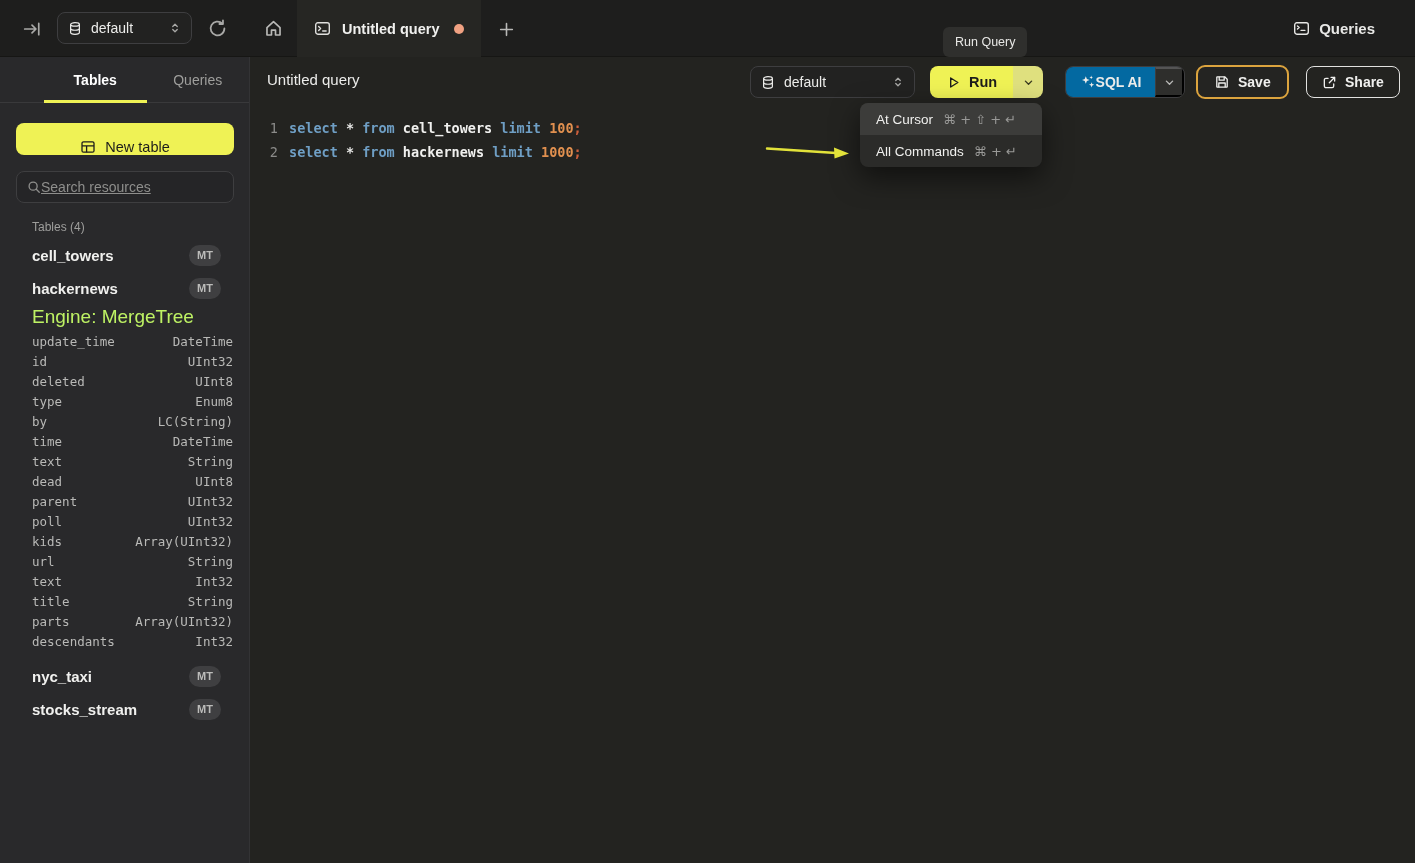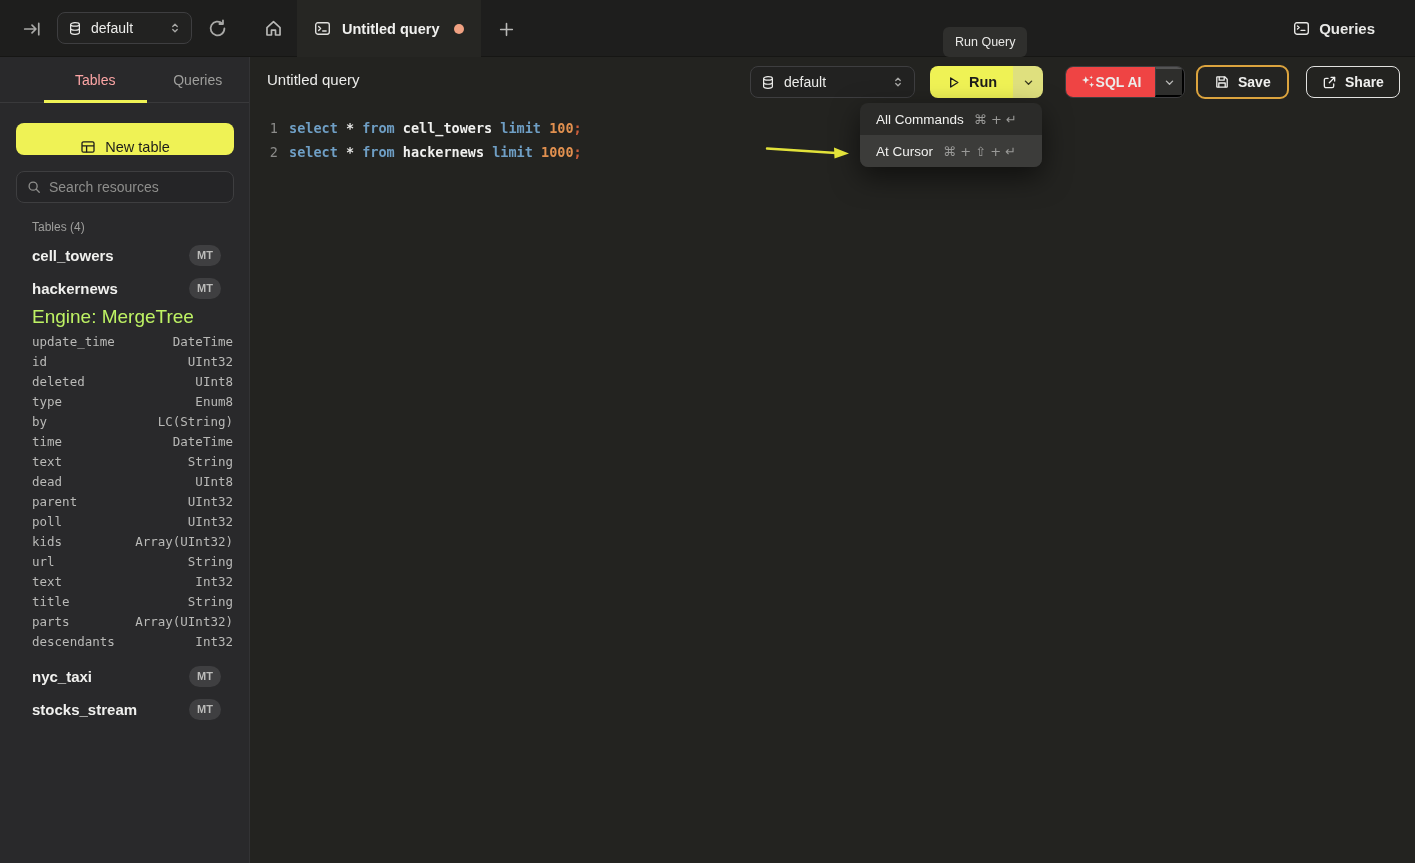--- a/index.html
+++ b/index.html
@@ -22,44 +22,44 @@
   .plus-btn { left:497px; top:20px; width:18px; height:18px; color:#b9b9b7; }
   .queries-btn { position:absolute; right:40px; top:0; height:57px; display:flex; align-items:center; gap:9px; color:#e8e8e6; font-size:15px; font-weight:600; background:none; border:none; }
 
   
   .tooltip { position:absolute; left:943px; top:27px; height:30px; padding:0 12px; background:#2f2f2d; border-radius:6px; display:flex; align-items:center; font-size:12.5px; color:#e8e8e6; z-index:30; white-space:nowrap; }
 
   
   .sidebar { position:absolute; left:0; top:57px; width:250px; height:806px; background:#29292b; border-right:1px solid rgba(255,255,255,0.05); z-index:4; }
   .side-tabs { display:flex; height:46px; border-bottom:1px solid rgba(255,255,255,0.08); }
   .side-tab { width:125px; display:flex; align-items:center; justify-content:center; font-size:14px; color:#9e9e9c; position:relative; cursor:pointer; }
-  .side-tab.active { color:#fca5a5; font-weight:400;margin-left:44px; }
+  .side-tab.active { color:#ffffff; font-weight:700;margin-left:44px; }
   .side-tab.active::after { content:""; position:absolute; left:0; right:0; bottom:-1px; height:3px; background:var(--accent); }
   .newtable-btn { position:absolute; left:16px; top:66px; width:218px; height:32px; border:none; border-radius:8px; background:var(--accent); color:#1d1d1b; font-size:14.5px; font-weight:500; display:flex; align-items:flex-end; justify-content:center; gap:9px; font-family:"Liberation Sans", sans-serif; }
-  .search-box { position:absolute; left:16px; top:114px; width:218px; height:32px; border:1px solid #3e3e40; border-radius:8px; background:#252527; display:flex; align-items:center; gap:8px; padding:0 10px; color:#8e8e8c; }
+  .search-box { position:absolute; left:16px; top:114px; width:218px; height:32px; border:1px solid #3e3e40; border-radius:8px; background:#252527; display:flex; align-items:center; gap:0; padding:0 10px; color:#8e8e8c;text-decoration:underline; }
   .search-box input { flex:1; background:transparent; border:none; outline:none; color:#d8d8d6; font-size:14px; font-family:"Liberation Sans", sans-serif; min-width:0; }
   .search-box input::placeholder { color:#8e8e8c; }
   .section-label { position:absolute; left:32px; top:163px; font-size:12px; color:#9e9e9c; }
   .table-row { position:absolute; left:16px; width:218px; height:24px; display:flex; align-items:center; cursor:pointer; }
   .table-name { font-size:15px; font-weight:700; color:#f0f0ee; padding-left:16px; }
   .mt-badge { margin-left:auto; margin-right:13px; min-width:32px; height:21px; border-radius:11px; background:#3f3f41; color:#bcbcba; font-size:11px; font-weight:600; display:flex; align-items:center; justify-content:center; }
   .engine-line { position:absolute; left:32px; top:249px; font-size:19px; color:#bef264; }
   .columns { position:absolute; left:32px; top:274px; width:201px; }
   .col-row { height:20px; display:flex; align-items:center; font-family:"DejaVu Sans Mono", monospace; font-size:12.5px; color:#b9b9b7; cursor:pointer; }
   .col-type { margin-left:auto; }
 
   
   .toolbar { position:absolute; left:250px; top:57px; width:1165px; height:50px; background:#232320; z-index:3; }
   .doc-title { position:absolute; left:17px; top:14px; font-size:15px; color:#ececea; }
   .toolbar .selector { left:500px; top:9px; width:165px; }
   .run-btn { position:absolute; left:680px; top:9px; height:32px; display:flex; border-radius:8px; overflow:hidden; cursor:pointer; }
   .run-main { width:83px; background:var(--accent); color:#1d1d1b; display:flex; align-items:center; justify-content:center; gap:8px; font-size:14.5px; font-weight:600; border:none; }
   .run-chev { width:30px; background:var(--accent-soft); color:#3a3a20; display:flex; align-items:center; justify-content:center; border:none; }
   .sqlai-btn { position:absolute; left:815px; top:9px; height:32px; display:flex; border:1px solid #3e3e40; border-radius:8px; overflow:hidden; cursor:pointer; }
-  .sqlai-main { width:89px; background:#ef4444; color:#ececea; display:flex; align-items:center; justify-content:center; gap:0; font-size:14px; font-weight:600; border:none; }
+  .sqlai-main { width:89px; background:#0369a1; color:#ececea; display:flex; align-items:center; justify-content:center; gap:0; font-size:14px; font-weight:600; border:none; }
   .sqlai-chev { width:29px; background:#2e2e2c; color:#b9b9b7; display:flex; align-items:center; justify-content:center; border-left:1px solid #3e3e40; }
   .save-btn { position:absolute; left:946px; top:8px; height:34px; padding:0 16px; border:2px solid var(--amber); border-radius:9px; background:#242422; color:#f0f0ee; display:flex; align-items:center; gap:8px; font-size:14px; font-weight:600; cursor:pointer; font-family:"Liberation Sans", sans-serif; }
   .share-btn { position:absolute; left:1056px; top:9px; height:32px; padding:0 15px; border:1.5px solid #e2e2e0; border-radius:8px; background:transparent; color:#f0f0ee; display:flex; align-items:center; gap:8px; font-size:14px; font-weight:600; cursor:pointer; font-family:"Liberation Sans", sans-serif; }
 
   
   .editor { position:absolute; left:250px; top:107px; width:1165px; height:756px; background:#232320; font-family:"DejaVu Sans Mono", monospace; font-size:13.5px; font-weight:700; }
   .code-line { position:relative; height:24px; display:flex; align-items:center; }
   .line-num { position:absolute; left:12px; width:16px; text-align:right; color:#8b8b89; font-weight:400; }
   .line-code { position:absolute; left:39px; white-space:pre; }
   .tok-kw { color:#6f9fc5; }
@@ -367,27 +367,27 @@
         <span class="line-num">1</span>
         <span class="line-code"><span class="tok-kw">select </span><span class="tok-pl">* </span><span class="tok-kw">from </span><span class="tok-id">cell_towers </span><span class="tok-kw">limit </span><span class="tok-num">100</span><span class="tok-pu">;</span></span>
       </div>
       <div class="code-line">
         <span class="line-num">2</span>
         <span class="line-code"><span class="tok-kw">select </span><span class="tok-pl">* </span><span class="tok-kw">from </span><span class="tok-id">hackernews </span><span class="tok-kw">limit </span><span class="tok-num">1000</span><span class="tok-pu">;</span></span>
       </div>
     </div>
 
   <div class="run-menu" id="run-menu">
+      <div class="menu-item highlighted">
+        <span class="menu-label">At Cursor</span>
+        <span class="menu-shortcut">⌘ + ⇧ + ↵</span>
+      </div>
       <div class="menu-item">
         <span class="menu-label">All Commands</span>
         <span class="menu-shortcut">⌘ + ↵</span>
-      </div>
-      <div class="menu-item highlighted">
-        <span class="menu-label">At Cursor</span>
-        <span class="menu-shortcut">⌘ + ⇧ + ↵</span>
       </div>
     </div>
 
   <div class="anno-arrow">
     <svg width="92" height="22" viewBox="0 0 92 22">
       <path d="M3 8.5 72 13" stroke="#e2e23a" stroke-width="2.4" fill="none" stroke-linecap="round"></path>
       <path d="M70 7.5 85 13.6 70.5 18.5z" fill="#e2e23a"></path>
     </svg>
   </div>
 

